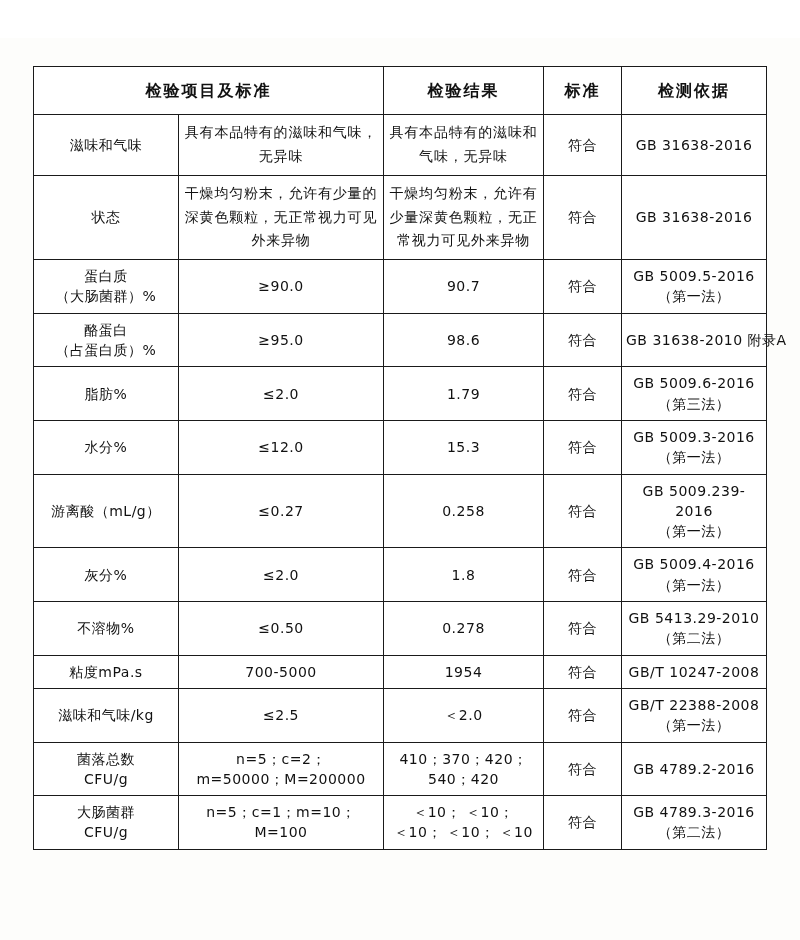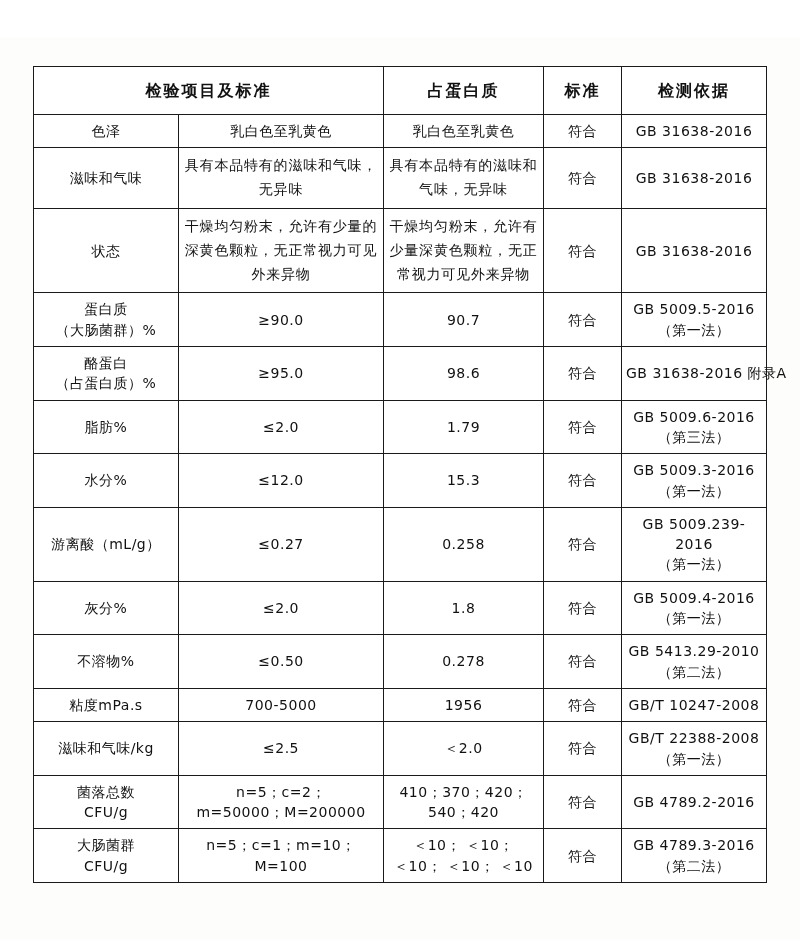--- a/index.html
+++ b/index.html
@@ -112,38 +112,27 @@
       <colgroup>
         <col class="col-item">
         <col class="col-std">
         <col class="col-result">
         <col class="col-judge">
         <col class="col-basis">
       </colgroup>
       <thead>
         <tr>
           <td colspan="2">检验项目及标准</td>
-          <td>占蛋白质</td>
+          <td>检验结果</td>
           <td>标准</td>
           <td>检测依据</td>
         </tr>
       </thead>
       <tbody>
 
-        <tr>
-          <td class="item-cell">
-            <span>色泽</span>
-          </td>
-          <td class="std-cell">乳白色至乳黄色</td>
-          <td class="result-cell">乳白色至乳黄色</td>
-          <td class="judge-cell">符合</td>
-          <td class="basis-cell">
-            <span>GB 31638-2016</span>
-          </td>
-        </tr>
 
         <tr>
           <td class="item-cell">
             <span>滋味和气味</span>
           </td>
           <td class="std-cell text">具有本品特有的滋味和气味，无异味</td>
           <td class="result-cell text">具有本品特有的滋味和气味，无异味</td>
           <td class="judge-cell">符合</td>
           <td class="basis-cell">
             <span>GB 31638-2016</span>
@@ -178,21 +167,21 @@
 
         <tr>
           <td class="item-cell">
             <span>酪蛋白</span>
             <span class="sub">（占蛋白质）%</span>
           </td>
           <td class="std-cell">≥95.0</td>
           <td class="result-cell">98.6</td>
           <td class="judge-cell">符合</td>
           <td class="basis-cell small-mono nowrap">
-            <span>GB 31638-2016 附录A</span>
+            <span>GB 31638-2010 附录A</span>
           </td>
         </tr>
 
         <tr>
           <td class="item-cell">
             <span>脂肪%</span>
           </td>
           <td class="std-cell">≤2.0</td>
           <td class="result-cell">1.79</td>
           <td class="judge-cell">符合</td>
@@ -252,21 +241,21 @@
             <span>GB 5413.29-2010</span>
             <span class="line2">（第二法）</span>
           </td>
         </tr>
 
         <tr>
           <td class="item-cell">
             <span>粘度mPa.s</span>
           </td>
           <td class="std-cell">700-5000</td>
-          <td class="result-cell">1956</td>
+          <td class="result-cell">1954</td>
           <td class="judge-cell">符合</td>
           <td class="basis-cell">
             <span>GB/T 10247-2008</span>
           </td>
         </tr>
 
         <tr>
           <td class="item-cell">
             <span>滋味和气味/kg</span>
           </td>

